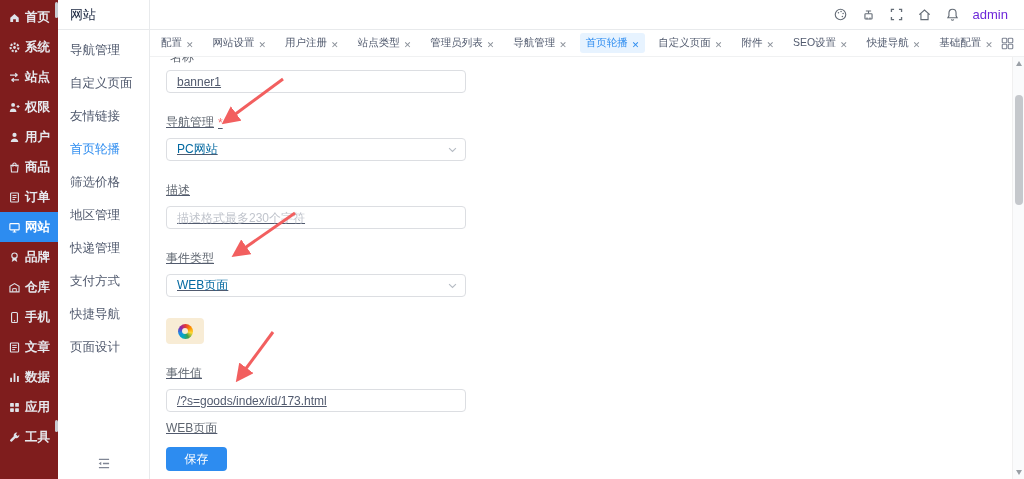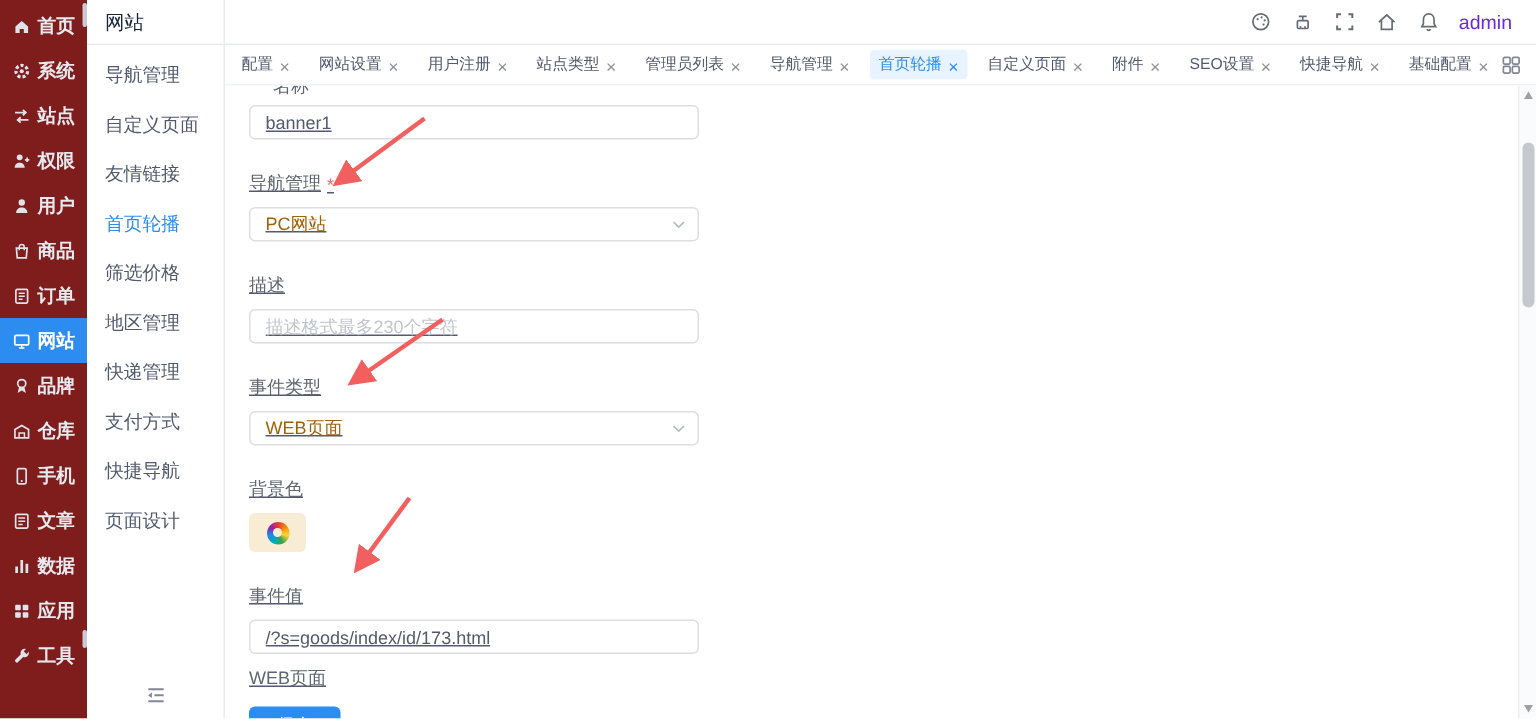--- a/index.html
+++ b/index.html
@@ -41,29 +41,29 @@
   .tabs-wrap { flex:1; display:flex; align-items:center; overflow:hidden; }
   .tab { flex:none; display:flex; align-items:flex-end; padding:3px 6px; margin-right:7px; color:#515a6e; cursor:pointer; border-radius:3px; font-size:10.5px; white-space:nowrap; }
   .tab-close { margin-left:4px; font-size:9px; color:#8a9099; line-height:1; }
   .tab.active { background:#e7f3ff; color:#2d8cf0; }
   .tab.active .tab-close { color:#2d8cf0; }
   .tabbar-menu { flex:none; width:15px; height:15px; margin:0 9px 0 5px; color:#808695; cursor:pointer; }
   .tabbar-menu svg { width:15px; height:15px; }
 
   
   .content { position:absolute; left:150px; top:57px; right:12px; bottom:0; background:#fff; overflow:hidden; }
-  .clipped-label { position:absolute; top:-8px; left:32px; font-size:12px; color:#5f6670; display:flex; gap:4px; }
+  .clipped-label { position:absolute; top:-8px; left:20px; font-size:12px; color:#5f6670; display:flex; gap:4px; }
   .form { position:absolute; top:0; left:16px; width:300px; }
   .field { margin-top:21px;text-decoration:underline; }
   .field.first { margin-top:13px; }
   .f-label { font-size:12px; color:#5f6670; margin-bottom:7px; display:flex; align-items:center; gap:4px; }
   .required { color:#f56c6c; }
   .f-input { width:300px; height:23px; border:1px solid #dcdee2; border-radius:4px; padding:0 10px; font-size:12px; color:#515a6e; outline:none; background:#fff; font-family:inherit; display:block; }
   .f-input::placeholder { color:#c0c4cc; }
-  .f-select { position:relative; width:300px; height:23px; border:1px solid #dcdee2; border-radius:4px; padding:0 24px 0 10px; font-size:12px; color:#a16207; line-height:21px; cursor:pointer; background:#fff; }
+  .f-select { position:relative; width:300px; height:23px; border:1px solid #dcdee2; border-radius:4px; padding:0 24px 0 10px; font-size:12px; color:#0369a1; line-height:21px; cursor:pointer; background:#fff; }
   .chev { position:absolute; right:8px; top:50%; transform:translateY(-50%); width:9px; height:6px; color:#b6bcc4; }
   .chev svg { width:9px; height:6px; }
   .swatch { width:38px; height:26px; background:#f8ecd5; border-radius:4px; display:flex; align-items:center; justify-content:center; cursor:pointer; }
   .wheel { width:15px; height:15px; border-radius:50%; position:relative;
     background:conic-gradient(#e53935,#fb8c00,#fdd835,#43a047,#00acc1,#1e88e5,#8e24aa,#e53935); }
   .wheel::after { content:""; position:absolute; inset:4.5px; background:#f8ecd5; border-radius:50%; }
   .hint { margin-top:8px; font-size:12px; color:#5f6670; }
   .save-btn { margin-top:10px; width:61px; height:24px; background:#2d8cf0; color:#fff; border:none; border-radius:4px; font-size:12px; cursor:pointer; font-family:inherit; }
 
   
@@ -370,21 +370,20 @@
       <div class="f-select">
         <span>WEB页面</span>
         <span class="chev">
             <svg viewBox="0 0 10 7" fill="none">
               <path d="M1 1.2 5 5.2 9 1.2" stroke="currentColor" stroke-width="1.3"></path>
             </svg>
           </span>
       </div>
     </div>
     <div class="field">
-      <div class="f-label">背景色</div>
       <div class="swatch">
         <span class="wheel"></span>
       </div>
     </div>
     <div class="field">
       <div class="f-label">事件值</div>
       <input class="f-input" value="/?s=goods/index/id/173.html" style="">
       <div class="hint">WEB页面</div>
       <button class="save-btn">保存</button>
     </div>

